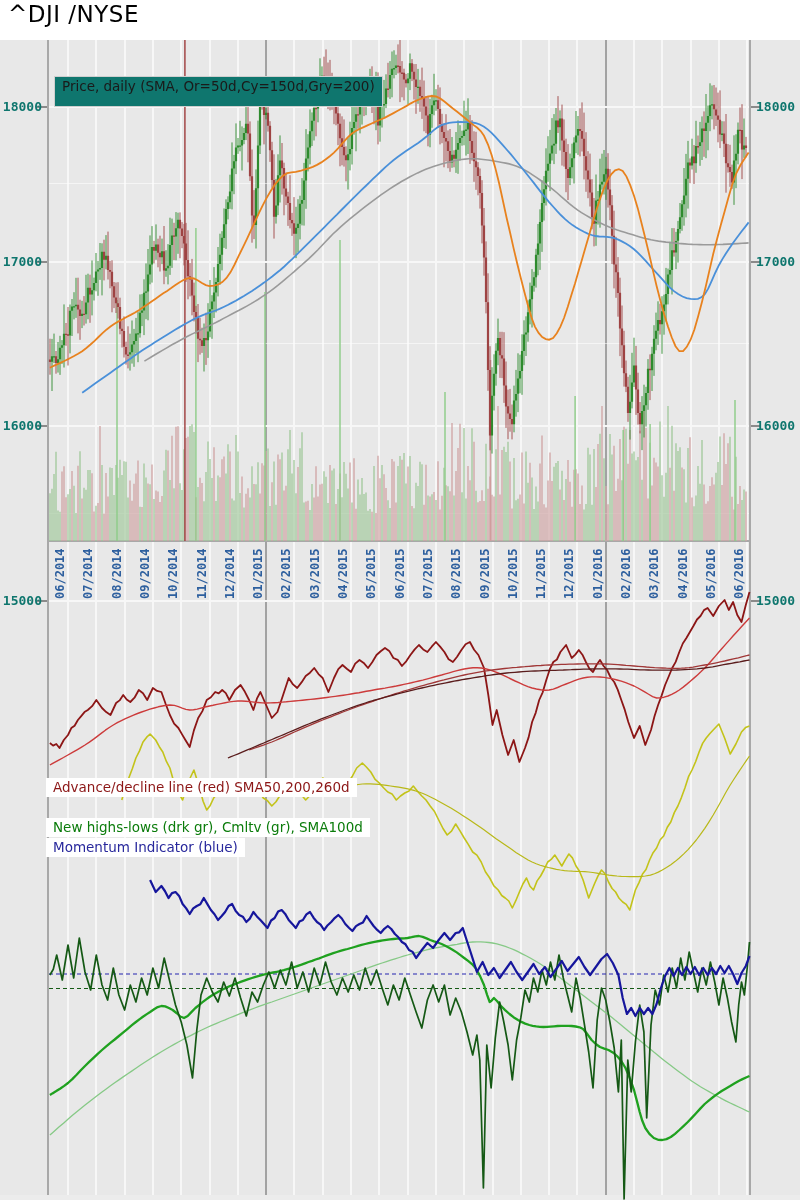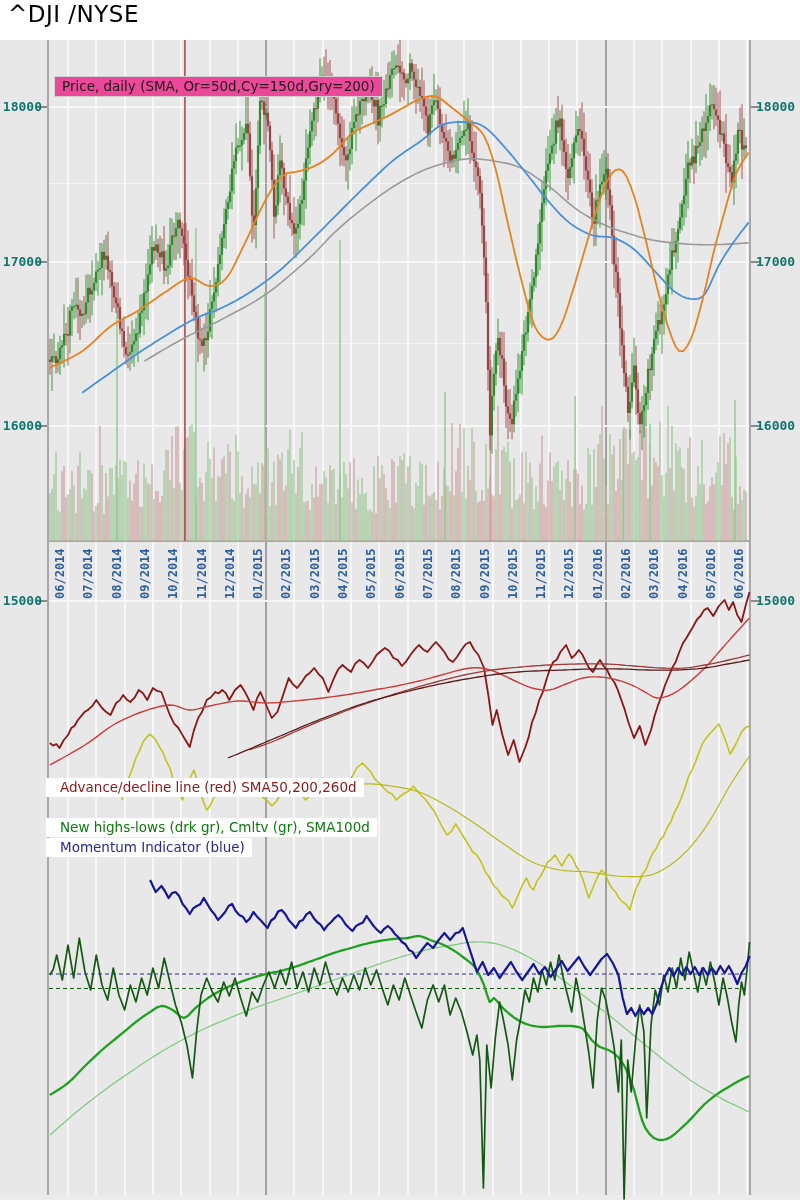--- a/index.html
+++ b/index.html
@@ -12,24 +12,24 @@
   #grid div{position:absolute;}
   #chart-svg{position:absolute;left:0;top:0;z-index:3;}
   #labels{position:absolute;inset:0;z-index:4;}
   .ylab{position:absolute;font-family:"DejaVu Sans Mono",monospace;font-weight:bold;
         font-size:13px;color:#0f766e;line-height:16px;}
   .ylab.left{left:0;width:42px;text-align:right;}
   .ylab.right{left:756px;width:44px;text-align:left;}
   .xlab{position:absolute;font-family:"DejaVu Sans Mono",monospace;font-weight:bold;
         font-size:12px;color:#2d5f9e;writing-mode:vertical-rl;transform:rotate(180deg);
         height:57px;width:15px;line-height:15px;}
-  .legend-top{position:absolute;left:54px;top:76px;z-index:5;background:#ec4899;border:1px solid #cfcfcf;
-        padding:1px 7px 2px 7px;font-size:13.5px;color:#1a1a1a;white-space:nowrap;}
+  .legend-top{position:absolute;left:54px;top:76px;z-index:5;background:#0f766e;border:1px solid #cfcfcf;
+        padding:1px 7px 12px 7px;font-size:13.5px;color:#1a1a1a;white-space:nowrap;}
   .legend-low{position:absolute;left:46px;z-index:5;}
-  .legend-row{display:table;background:#fff;padding:1px 7px 2px 14px;font-size:13.5px;
+  .legend-row{display:table;background:#fff;padding:1px 7px 2px 7px;font-size:13.5px;
         white-space:nowrap;margin:0;}
 </style>
 </head>
 <body>
 
 <div class="stage">
   <div class="chartbg"></div>
   <div id="grid">
       <div style="left:67.0px;top:28px;width:2px;height:1167px;background:#f7f7f7;"></div>
       <div style="left:95.3px;top:28px;width:2px;height:1167px;background:#f7f7f7;"></div>

